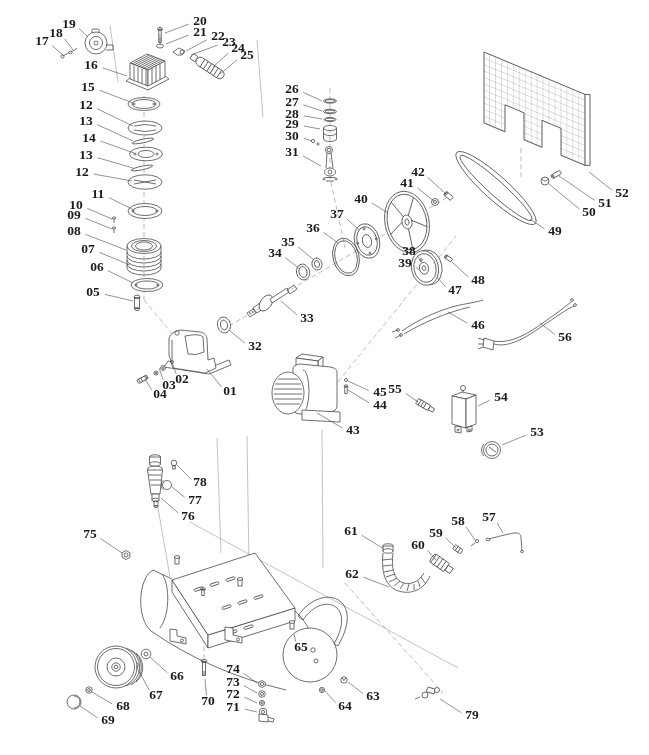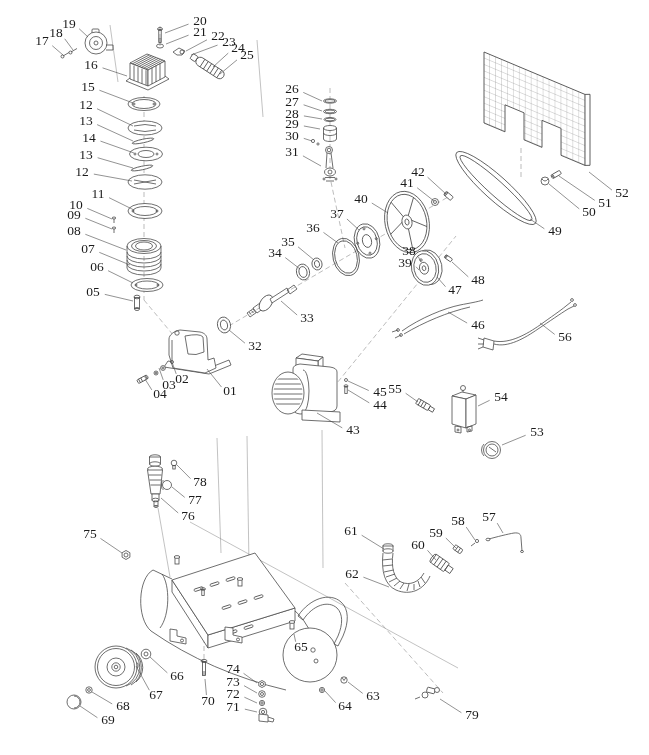--- a/index.html
+++ b/index.html
@@ -1,17 +1,17 @@
 <!DOCTYPE html>
 <html><head>
 <meta charset="utf-8">
 <style>
   html,body{margin:0;padding:0;background:#fff;}
   .stage{position:relative;width:649px;height:755px;background:#fff;overflow:hidden;
-         font-family:"Liberation Serif", serif;}
+         font-family:"Liberation Serif", serif;font-weight:bold;}
   svg{position:absolute;left:0;top:0;}
   .ln{stroke:#4a4a4a;fill:none;stroke-width:.8;}
   .fw{stroke:#4a4a4a;fill:#fff;stroke-width:.8;}
   .thin{stroke:#8f8f8f;fill:none;stroke-width:.55;}
   .dash{stroke:#8f8f8f;fill:none;stroke-width:.6;stroke-dasharray:5 3;}
   .grid{stroke:#6a6a6a;fill:none;stroke-width:.45;}
   .leader{stroke:#4a4a4a;stroke-width:.6;}
   text.pn{font-family:"Liberation Serif",serif;font-size:13.5px;fill:#1b1b1b;
           text-anchor:middle;dominant-baseline:middle;}
 </style>

